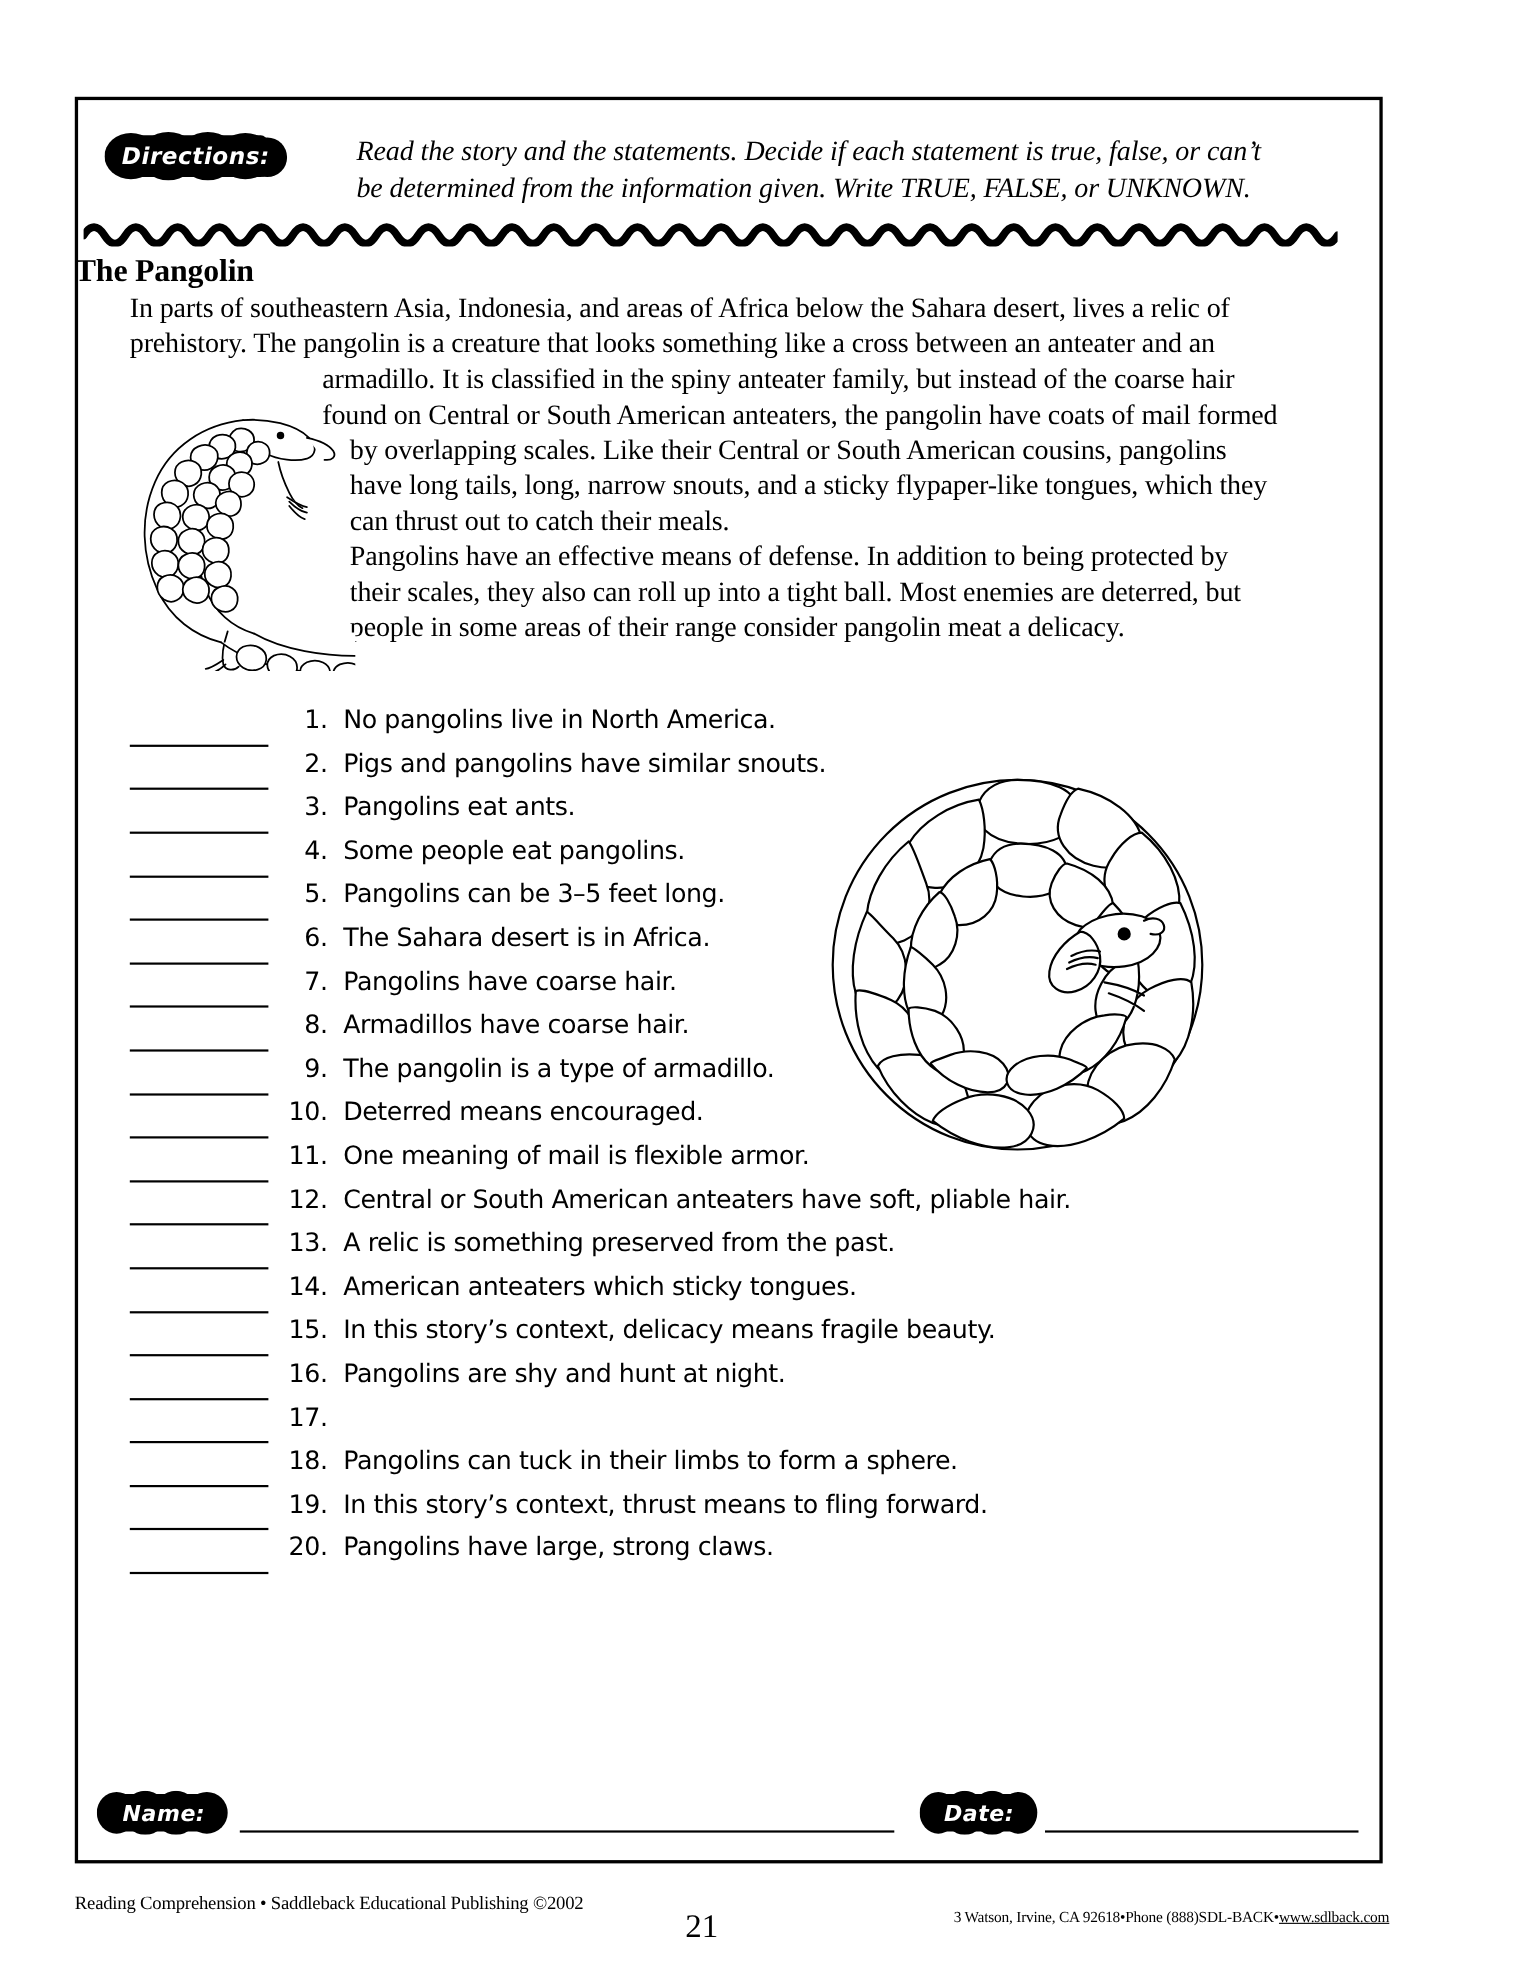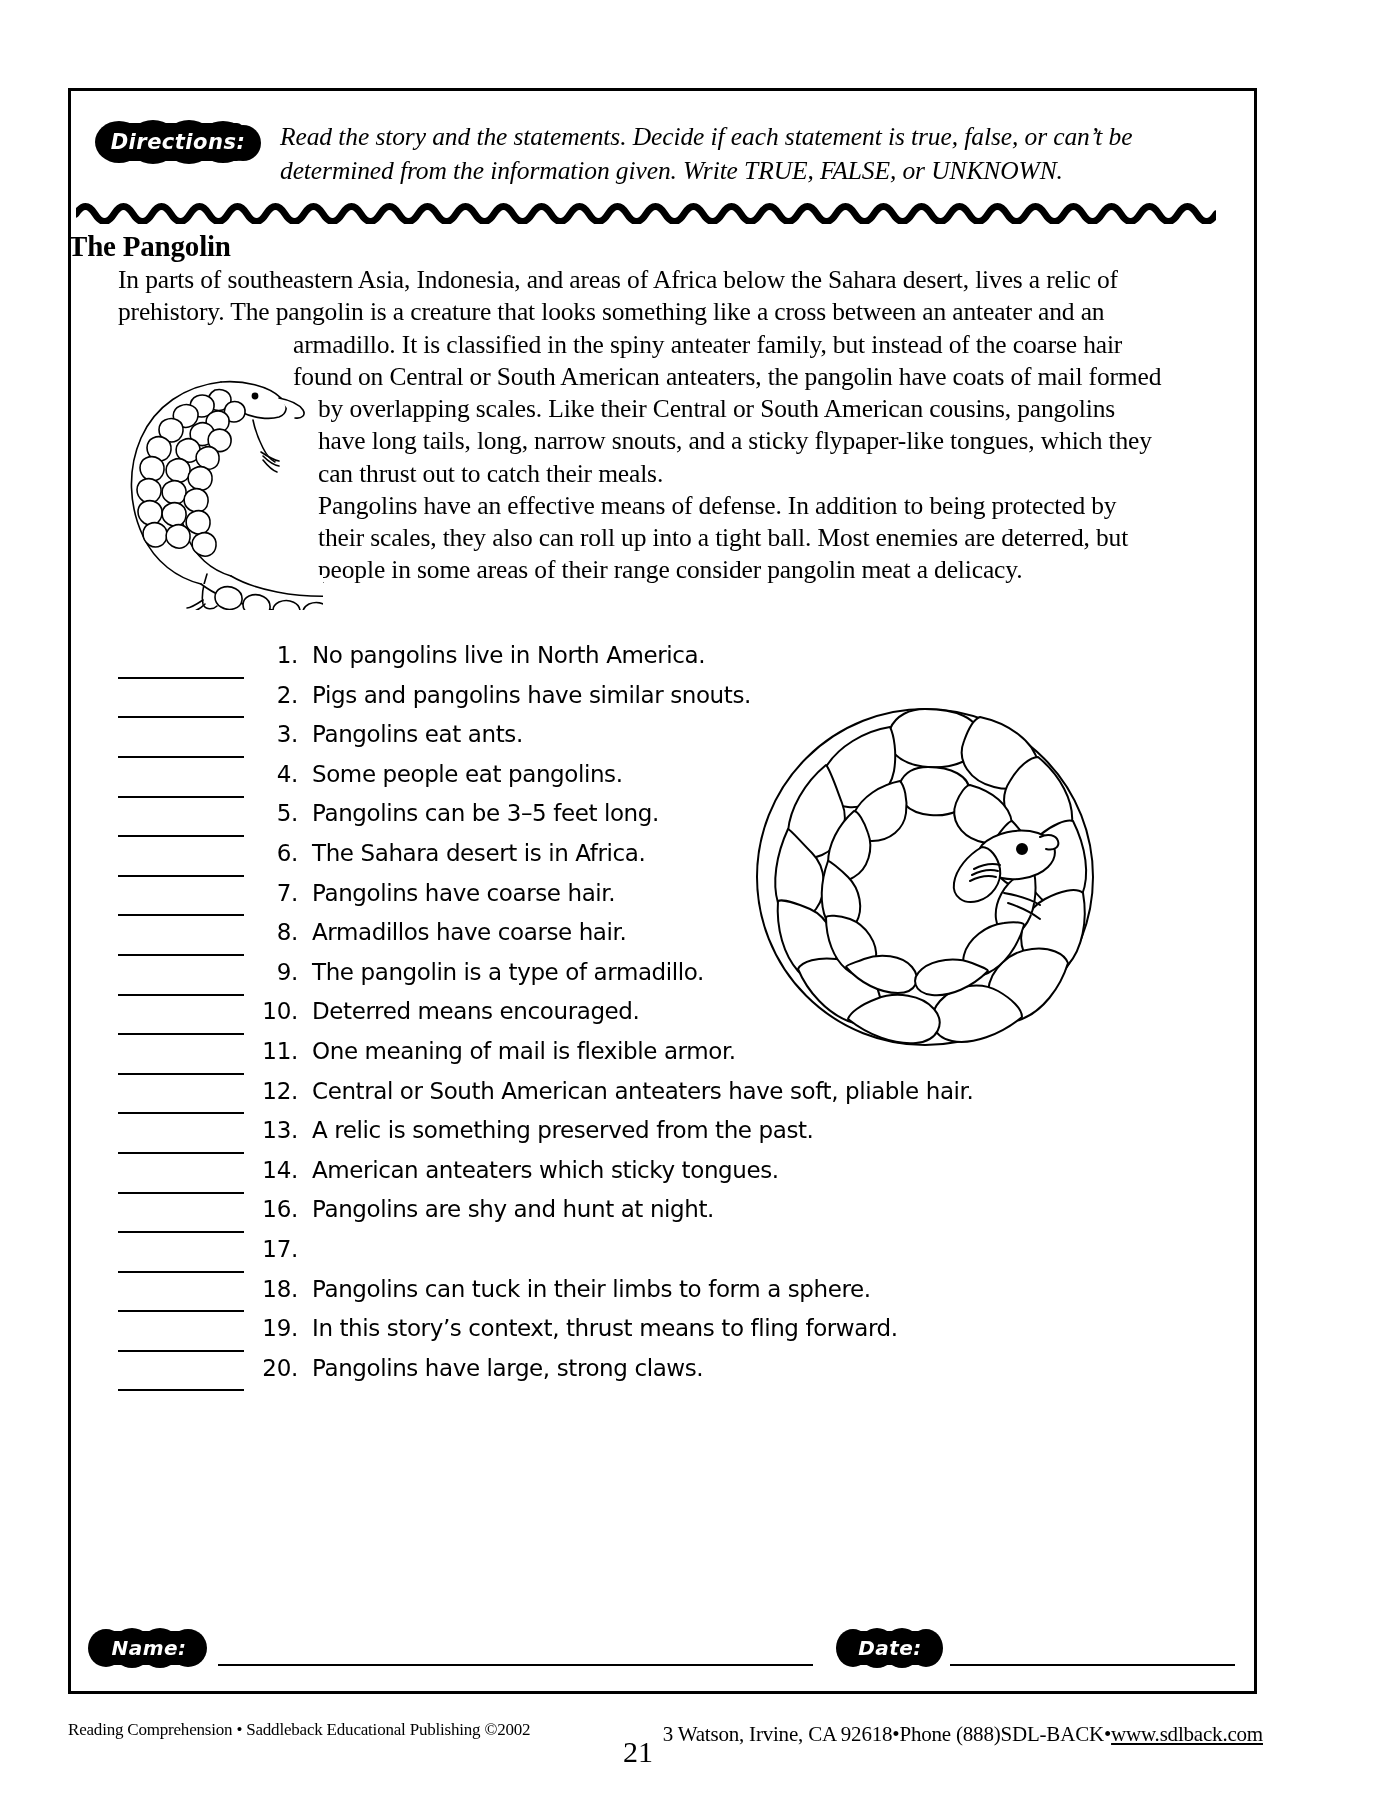--- a/index.html
+++ b/index.html
@@ -28,20 +28,21 @@
   }
 
   
   #directions-row {
     position: absolute;
     left: 95px;
     top: 120px;
     width: 1070px;
     display: flex;
     align-items: flex-start;
+    gap: 44px;
   }
   .blob-badge {
     position: relative;
     display: inline-block;
     flex: 0 0 auto;
     color: #fff;
     font-family: "DejaVu Sans", sans-serif;
     font-weight: bold;
     font-style: italic;
     letter-spacing: 0.5px;
@@ -229,22 +230,22 @@
     left: 530px;
     top: 2px;
     width: 80px;
     text-align: center;
     font-size: 30px;
     margin-top: 21px;
   }
   #footer-right {
     position: absolute;
     right: 0;
-    top: 10px;
-    font-size: 21px;
+    top: 24px;
+    font-size: 14px;
     letter-spacing: -0.2px;
     white-space: nowrap;
   }
   #footer-right .url {
     text-decoration: underline;
   }
 </style>
 </head>
 <body>
 
@@ -458,20 +459,25 @@
     <div class="statement-num">13.</div>
     <div class="statement-text">A relic is something preserved from the past.</div>
   </div>
   <div class="statement-row">
     <div class="answer-blank"></div>
     <div class="statement-num">14.</div>
     <div class="statement-text">American anteaters which sticky tongues.</div>
   </div>
   <div class="statement-row">
     <div class="answer-blank"></div>
+    <div class="statement-num">15.</div>
+    <div class="statement-text">In this story’s context, delicacy means fragile beauty.</div>
+  </div>
+  <div class="statement-row">
+    <div class="answer-blank"></div>
     <div class="statement-num">16.</div>
     <div class="statement-text">Pangolins are shy and hunt at night.</div>
   </div>
   <div class="statement-row">
     <div class="answer-blank"></div>
     <div class="statement-num">17.</div>
   </div>
   <div class="statement-row">
     <div class="answer-blank"></div>
     <div class="statement-num">18.</div>

